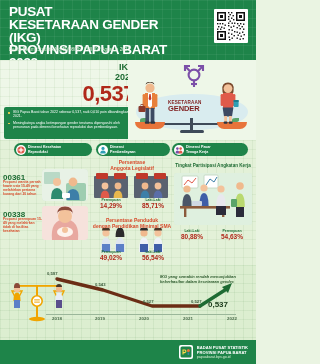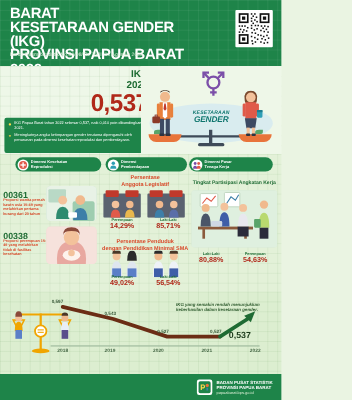--- a/index.html
+++ b/index.html
@@ -71,22 +71,22 @@
   .scene {
     position:absolute; left:128px; top:60px; width:128px; height:80px;
     overflow:hidden;
   }
   .scene-bg { position:absolute; inset:0; background:#eef7e8; }
   .scene-ellipse {
     position:absolute; left:8px; top:34px; width:112px; height:36px;
     background:#d9ecef; border-radius:50%;
   }
   .eq-badge {
-    position:absolute; left:40px; top:40px; width:48px; text-align:center;
-    color:#0f766e; font-weight:bold; z-index:6; line-height:6px;font-style:italic;
+    position:absolute; left:40px; top:40px; width:48px; 
+    color:#7f1d1d; font-weight:bold; z-index:6; line-height:6px;
   }
   .eq-badge .l1 { font-size:4.6px; letter-spacing:.2px; }
   .eq-badge .l2 { font-size:7.5px; letter-spacing:-.1px; }
   .gsym { position:absolute; left:55px; top:2px; z-index:5; }
   .beam {
     position:absolute; left:20px; top:63px; width:88px; height:2px;
     background:#3e4a59; border-radius:1px; z-index:4;
   }
   .post {
     position:absolute; left:62px; top:58px; width:3px; height:14px;
@@ -228,21 +228,21 @@
   .foot-txt { color:#ffffff; font-size:4.1px; line-height:5px; font-weight:bold; }
   .foot-txt .web { font-weight:normal; font-size:3.6px; color:#dcefd6; }
 </style>
 </head>
 <body>
 
 <div class="page">
 
   <div class="header">
     <div class="title">
-      <div>BARAT</div>
+      <div>PUSAT</div>
       <div>KESETARAAN GENDER (IKG)</div>
       <div>PROVINSI PAPUA BARAT 2022</div>
     </div>
     <div class="subtitle">Berita Resmi Statistik No.50/08/Th. XVII, 01 Agustus 2023</div>
     <div class="qr">
       <svg width="30" height="30" viewBox="0 0 30 30">
         <rect width="30" height="30" fill="#fff"></rect>
         <g fill="#111">
           <rect x="1" y="1" width="9" height="9"></rect>
             <rect x="2.5" y="2.5" width="6" height="6" fill="#fff"></rect>

